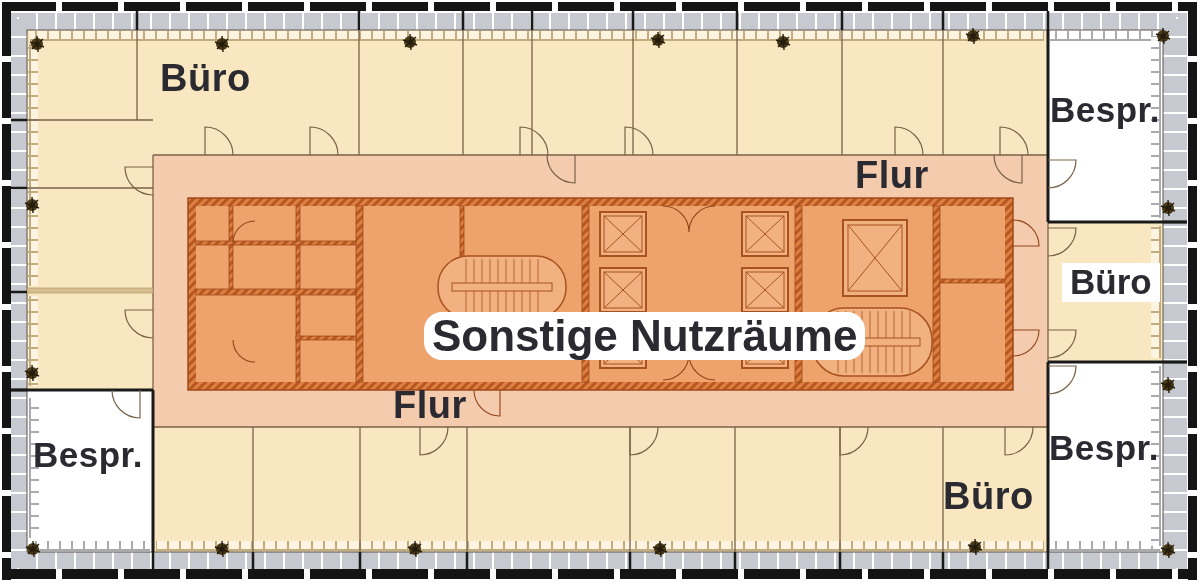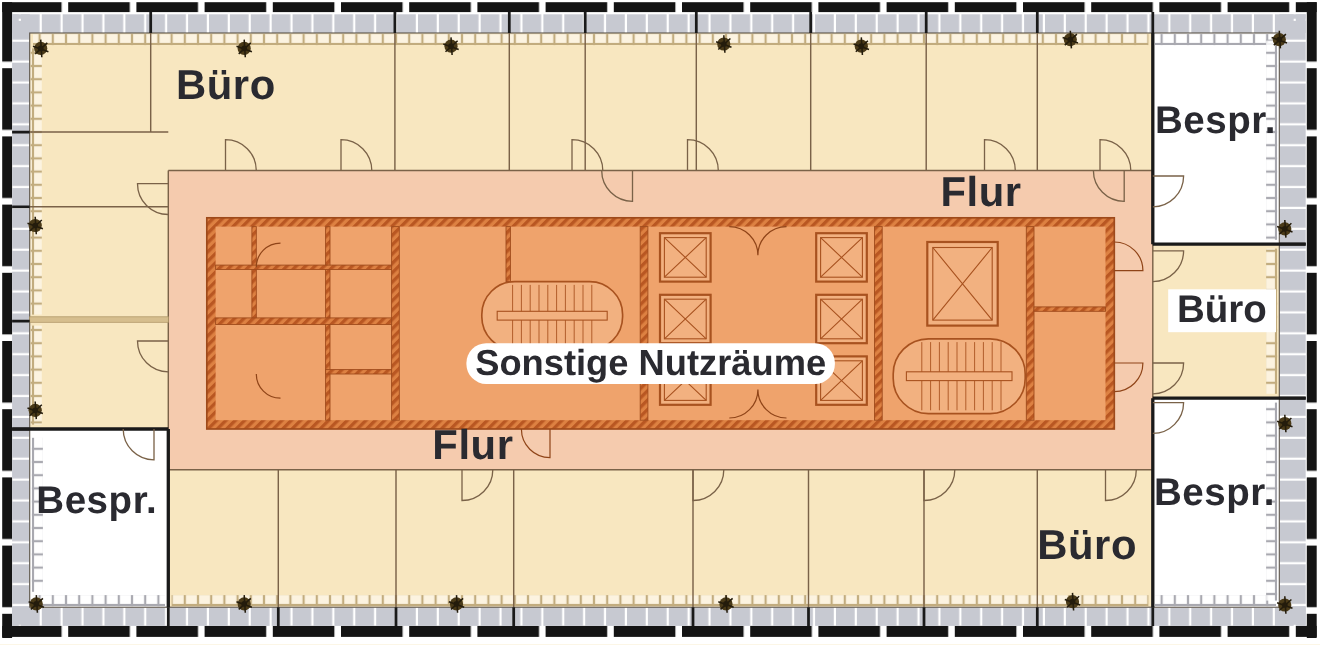--- a/index.html
+++ b/index.html
@@ -7,21 +7,21 @@
         font-family:"Liberation Sans", sans-serif;}
   .plan svg{position:absolute;left:0;top:0;}
   .lbl{position:absolute;font-weight:700;font-size:38px;line-height:1.05;
        color:#2A2A30;letter-spacing:.5px;white-space:nowrap;}
   .lbl.small{font-size:35px;text-align:center;}
   .lbl.boxed{background:#fff;padding:1px 8px;letter-spacing:0;}
   .lbl-buero-top-left{left:160px;top:59px;}
   .lbl-bespr-top-right{left:1050px;top:92px;}
   .lbl-flur-top{left:855px;top:156px;}
   .lbl-buero-right{left:1062px;top:263px;}
-  .lbl-core{left:424px;top:312px;font-size:33px;padding:3px 10px;border-radius:18px;}
+  .lbl-core{left:424px;top:312px;font-size:44px;padding:3px 10px;border-radius:18px;}
   .lbl-flur-bottom{left:393px;top:386px;}
   .lbl-bespr-bottom-left{left:33px;top:437px;}
   .lbl-buero-bottom{left:943px;top:477px;}
   .lbl-bespr-bottom-right{left:1049px;top:430px;}
 </style>
 </head>
 <body>
 
 <div class="plan">
 <svg width="1200" height="586" viewBox="0 0 1200 586">

